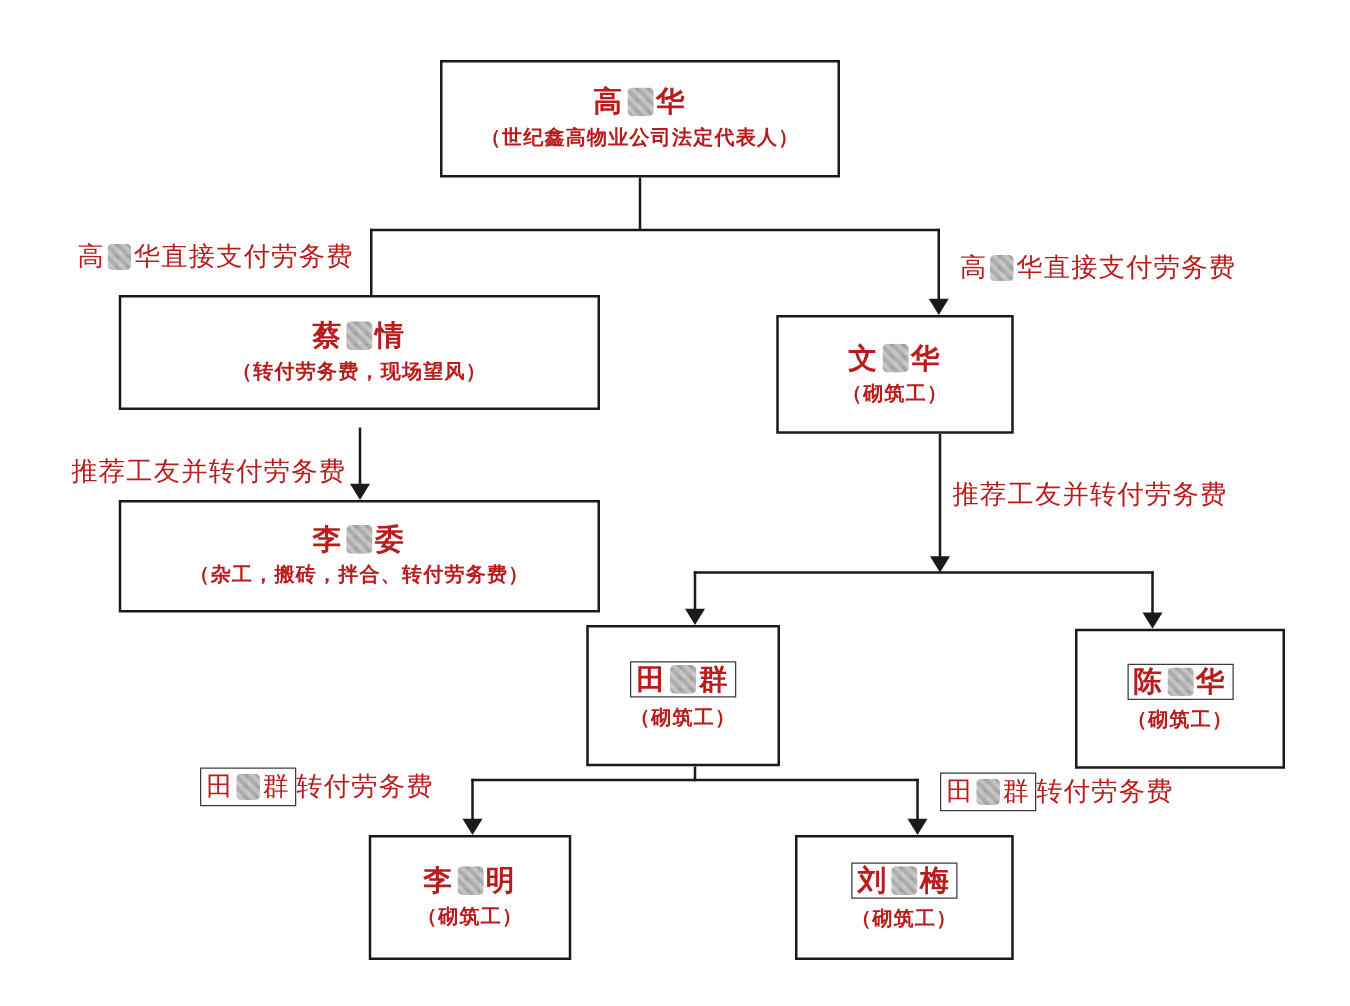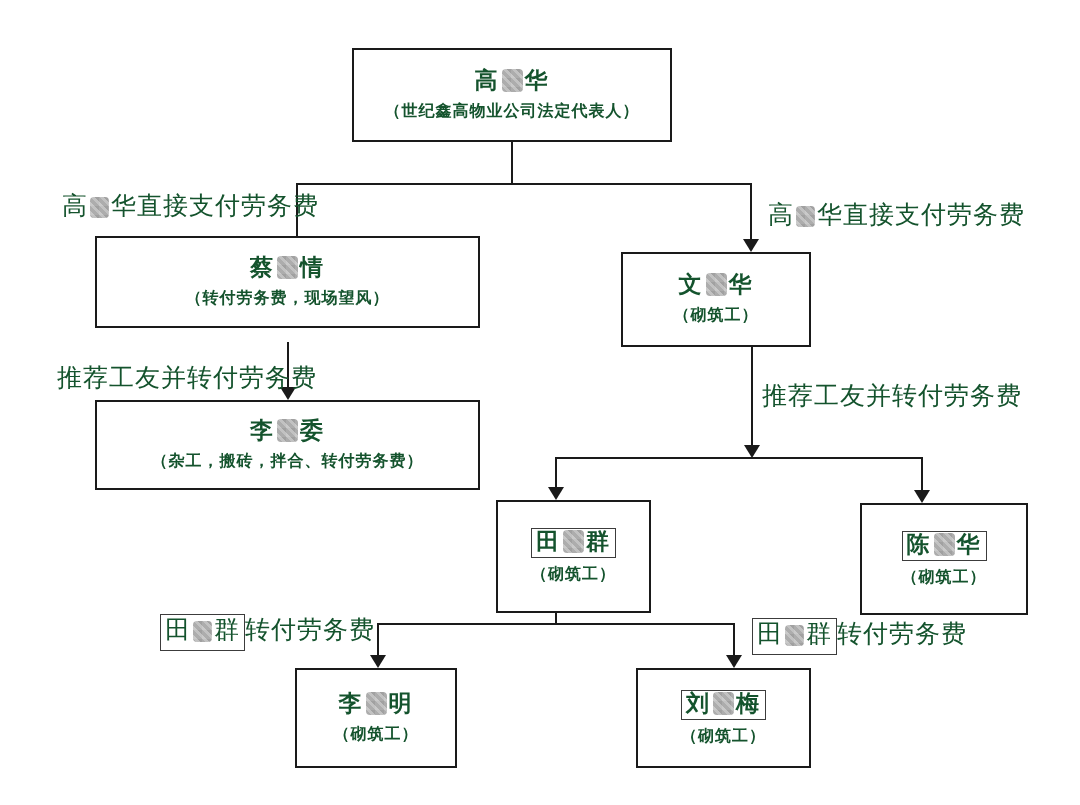--- a/index.html
+++ b/index.html
@@ -1,37 +1,37 @@
 <!DOCTYPE html>
 <html><head>
 <meta charset="utf-8">
 <style>
   html,body{margin:0;padding:0;background:#ffffff;}
   .canvas{
     position:relative;width:1080px;height:805px;background:#ffffff;
-    font-family:Liberation Mono, monospace;color:#14532d;
+    font-family:Liberation Sans, sans-serif;color:#b91c1c;
     overflow:hidden;
   }
   .node{
     position:absolute;border:2px solid #1a1a1a;background:#fff;
     display:flex;flex-direction:column;align-items:center;justify-content:center;
     gap:8px;box-sizing:border-box;text-align:center;
   }
   .nm{font-size:23px;font-weight:bold;letter-spacing:2px;white-space:nowrap;line-height:1.1;}
   .desc{font-size:16px;font-weight:bold;letter-spacing:1px;white-space:nowrap;line-height:1.15;}
   .namebox{border:1px solid #3c3c3c;padding:1px 4px;display:inline-block;}
   .redact{
     display:inline-block;width:21px;height:23px;vertical-align:-4px;margin:0 2px;
     background:
       linear-gradient(45deg,#c8c8c8 25%,#a9a9a9 25%,#a9a9a9 50%,#bfbfbf 50%,#bfbfbf 75%,#9c9c9c 75%);
     background-size:9px 9px;border-radius:4px;opacity:.95;
   }
   .redact.sm{width:19px;height:21px;vertical-align:-4px;}
   .edge-label{
-    position:absolute;font-size:25px;letter-spacing:1px;white-space:nowrap;
+    position:absolute;font-size:21px;letter-spacing:1px;white-space:nowrap;
     font-weight:normal;line-height:1.3;
   }
   .line{position:absolute;background:#1a1a1a;}
   .line.v{width:2px;}
   .line.h{height:2px;}
   .arrow{
     position:absolute;width:0;height:0;
     border-left:8px solid transparent;border-right:8px solid transparent;
     border-top:13px solid #1a1a1a;
   }
@@ -77,21 +77,21 @@
   <div class="node" style="left:621px;top:252px;width:190px;height:95px">
     <div class="nm"><span>文</span><span class="redact"></span><span>华</span></div>
     <div class="desc">（砌筑工）</div>
   </div>
 
   <div class="node" style="left:95px;top:400px;width:385px;height:90px">
     <div class="nm"><span>李</span><span class="redact"></span><span>委</span></div>
     <div class="desc">（杂工，搬砖，拌合、转付劳务费）</div>
   </div>
 
-  <div class="node" style="left:496px;top:500px;width:155px;height:113px">
+  <div class="node" style="left:469px;top:500px;width:155px;height:113px">
     <div class="nm"><span class="namebox"><span>田</span><span class="redact"></span><span>群</span></span></div>
     <div class="desc">（砌筑工）</div>
   </div>
 
   <div class="node" style="left:860px;top:503px;width:168px;height:112px">
     <div class="nm"><span class="namebox"><span>陈</span><span class="redact"></span><span>华</span></span></div>
     <div class="desc">（砌筑工）</div>
   </div>
 
   <div class="node" style="left:295px;top:668px;width:162px;height:100px">

